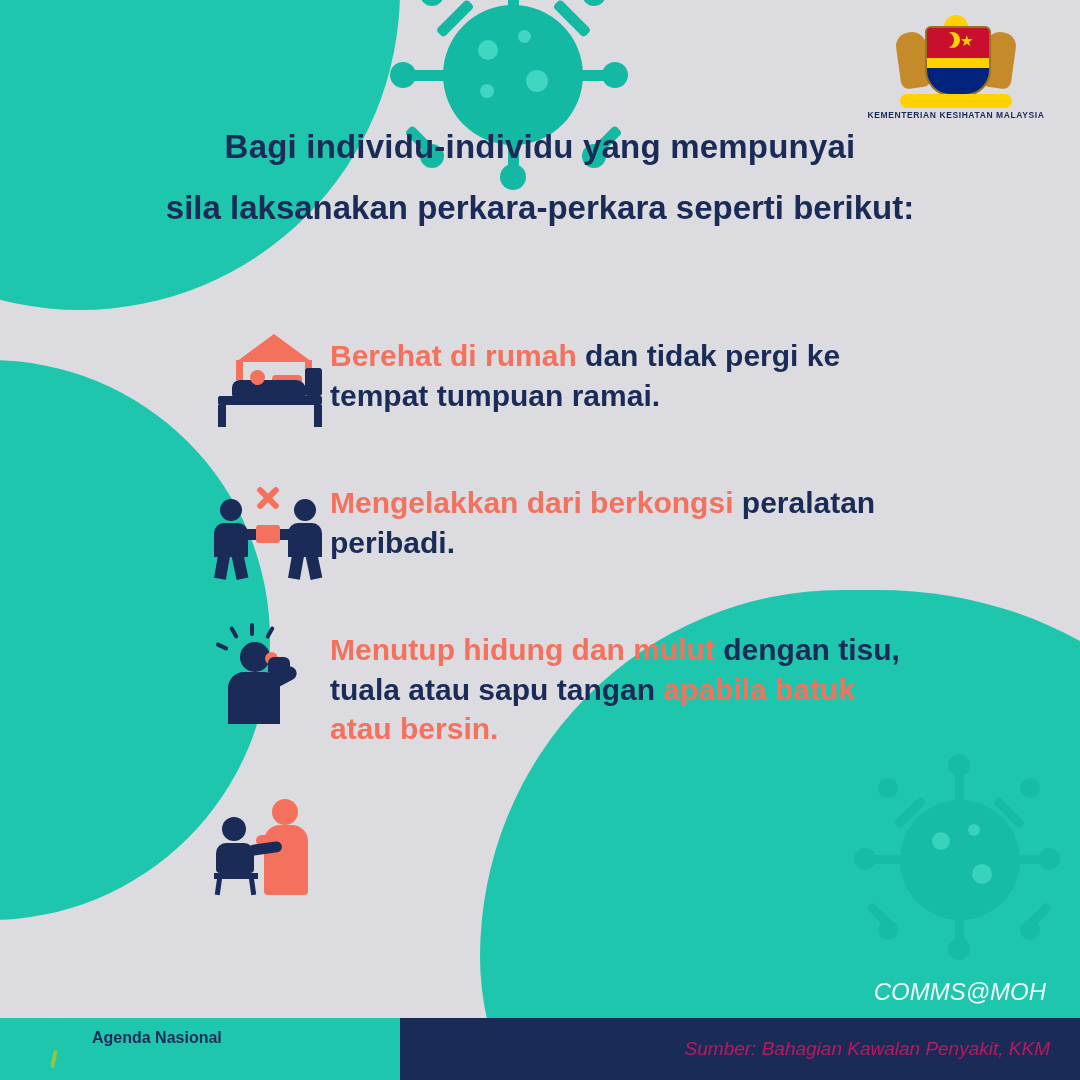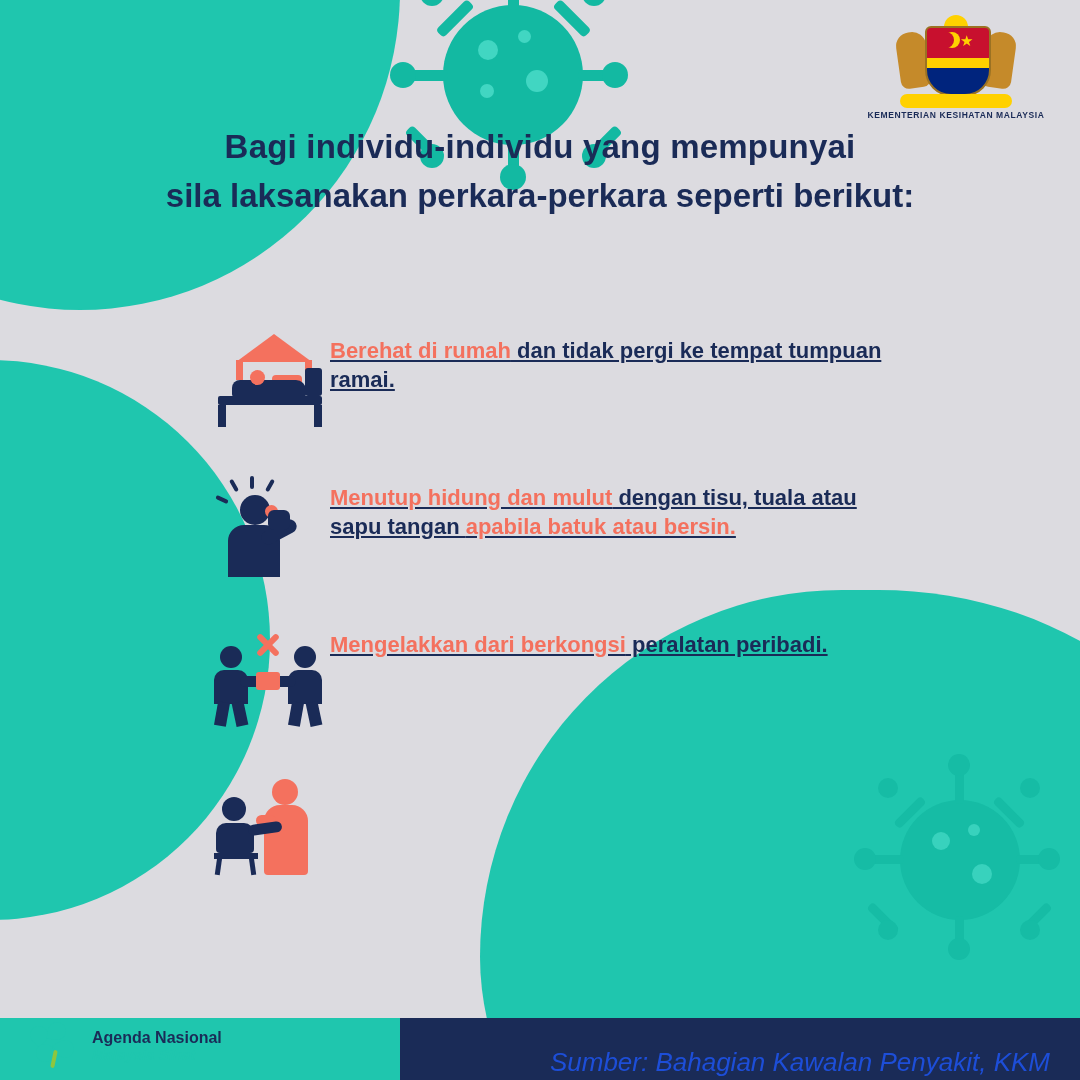--- a/index.html
+++ b/index.html
@@ -76,29 +76,29 @@
   .headline .l1{
     font-size:33px;font-weight:bold;color:#1a2b57;letter-spacing:.2px;line-height:1.25;
   }
   .highlight-wrap{margin-top:6px;}
   .highlight{
     display:inline-block;background:#f4715e;color:#ffffff;
     font-size:43px;font-weight:bold;line-height:1.12;
     padding:3px 14px 6px 14px;letter-spacing:.2px;
   }
   .headline .l3{
-    margin-top:8px;font-size:33px;font-weight:bold;color:#1a2b57;line-height:1.25;
+    margin-top:20px;font-size:33px;font-weight:bold;color:#1a2b57;line-height:1.25;
   }
 
   
   .list{position:absolute;left:210px;top:330px;width:690px;}
   .item{display:flex;align-items:flex-start;margin-bottom:42px;}
   .icon-box{width:120px;min-width:120px;height:105px;position:relative;}
   .item-text{
-    font-size:22px;font-weight:bold;color:#1a2b57;line-height:1.32;padding-top:6px;text-decoration:underline;
+    font-size:30px;font-weight:bold;color:#1a2b57;line-height:1.32;padding-top:6px;
   }
   .hl{color:#f4715e;}
 
   
   .i1 .roof{
     position:absolute;left:26px;top:4px;width:0;height:0;
     border-left:38px solid transparent;border-right:38px solid transparent;border-bottom:28px solid #f4715e;
   }
   .i1 .wall-l{position:absolute;left:26px;top:30px;width:7px;height:20px;background:#f4715e;}
   .i1 .wall-r{position:absolute;left:95px;top:30px;width:7px;height:20px;background:#f4715e;}
@@ -164,21 +164,21 @@
   .ans-text{line-height:1.05;}
   .ans-text .t1{font-size:16px;font-weight:bold;color:#1a2b57;}
   .ans-text .t2{font-size:15px;font-weight:bold;font-style:italic;color:#1fc6ae;}
   .moh-url{
     position:absolute;left:212px;bottom:22px;font-size:27px;font-weight:bold;color:#1a2b57;
   }
   .comms{
     position:absolute;right:34px;bottom:74px;font-size:24px;font-style:italic;color:#ffffff;opacity:.92;
   }
   .source{
-    position:absolute;right:30px;bottom:2px;font-size:26px;font-style:italic;color:#1d4ed8;
+    position:absolute;right:30px;bottom:20px;font-size:19px;font-style:italic;color:#be185d;
   }
 </style>
 </head>
 <body>
 
 <div class="canvas">
 
   <div class="bg-teal-top"></div>
   <div class="bg-teal-left"></div>
   <div class="bg-teal-bottom"></div>
@@ -262,37 +262,20 @@
           <div class="bedframe"></div>
           <div class="leg-l"></div>
           <div class="leg-r"></div>
       </div>
       <div class="item-text">
         <span class="hl">Berehat di rumah</span><span> dan tidak pergi ke tempat tumpuan ramai.</span>
       </div>
     </div>
 
     <div class="item">
-      <div class="icon-box i2">
-        <div class="ray r1"></div>
-          <div class="ray r2"></div>
-          <div class="ray r3"></div>
-          <div class="ray r4"></div>
-        <div class="head"></div>
-          <div class="body"></div>
-          <div class="mouth"></div>
-        <div class="arm"></div>
-          <div class="hand"></div>
-      </div>
-      <div class="item-text">
-        <span class="hl">Menutup hidung dan mulut</span><span> dengan tisu, tuala atau sapu tangan </span><span class="hl">apabila batuk atau bersin.</span>
-      </div>
-    </div>
-
-    <div class="item">
       <div class="icon-box i3">
         <div class="p head1"></div>
           <div class="p body1"></div>
           <div class="p leg1"></div>
           <div class="p leg1b"></div>
         <div class="p head2"></div>
           <div class="p body2"></div>
           <div class="p leg2"></div>
           <div class="p leg2b"></div>
         <div class="p arm1"></div>
@@ -300,20 +283,37 @@
         <div class="item"></div>
         <div class="x1"></div>
           <div class="x2"></div>
       </div>
       <div class="item-text">
         <span class="hl">Mengelakkan dari berkongsi</span><span> peralatan peribadi.</span>
       </div>
     </div>
 
     <div class="item">
+      <div class="icon-box i2">
+        <div class="ray r1"></div>
+          <div class="ray r2"></div>
+          <div class="ray r3"></div>
+          <div class="ray r4"></div>
+        <div class="head"></div>
+          <div class="body"></div>
+          <div class="mouth"></div>
+        <div class="arm"></div>
+          <div class="hand"></div>
+      </div>
+      <div class="item-text">
+        <span class="hl">Menutup hidung dan mulut</span><span> dengan tisu, tuala atau sapu tangan </span><span class="hl">apabila batuk atau bersin.</span>
+      </div>
+    </div>
+
+    <div class="item">
       <div class="icon-box i4">
         <div class="phead"></div>
           <div class="pbody"></div>
           <div class="parm"></div>
         <div class="dhead"></div>
           <div class="dbody"></div>
           <div class="darm"></div>
         <div class="stool"></div>
           <div class="sleg1"></div>
           <div class="sleg2"></div>
@@ -332,15 +332,16 @@
         <div class="petal p3"></div>
         <div class="petal p4"></div>
       <div class="stem"></div>
     </div>
     <div class="ans-text">
       <div class="t1">Agenda Nasional</div>
       <div class="t2">Malaysia Sihat</div>
     </div>
   </div>
 
+  <div class="comms">COMMS@MOH</div>
   <div class="source">Sumber: Bahagian Kawalan Penyakit, KKM</div>
 
 </div>
 
 </body></html>

